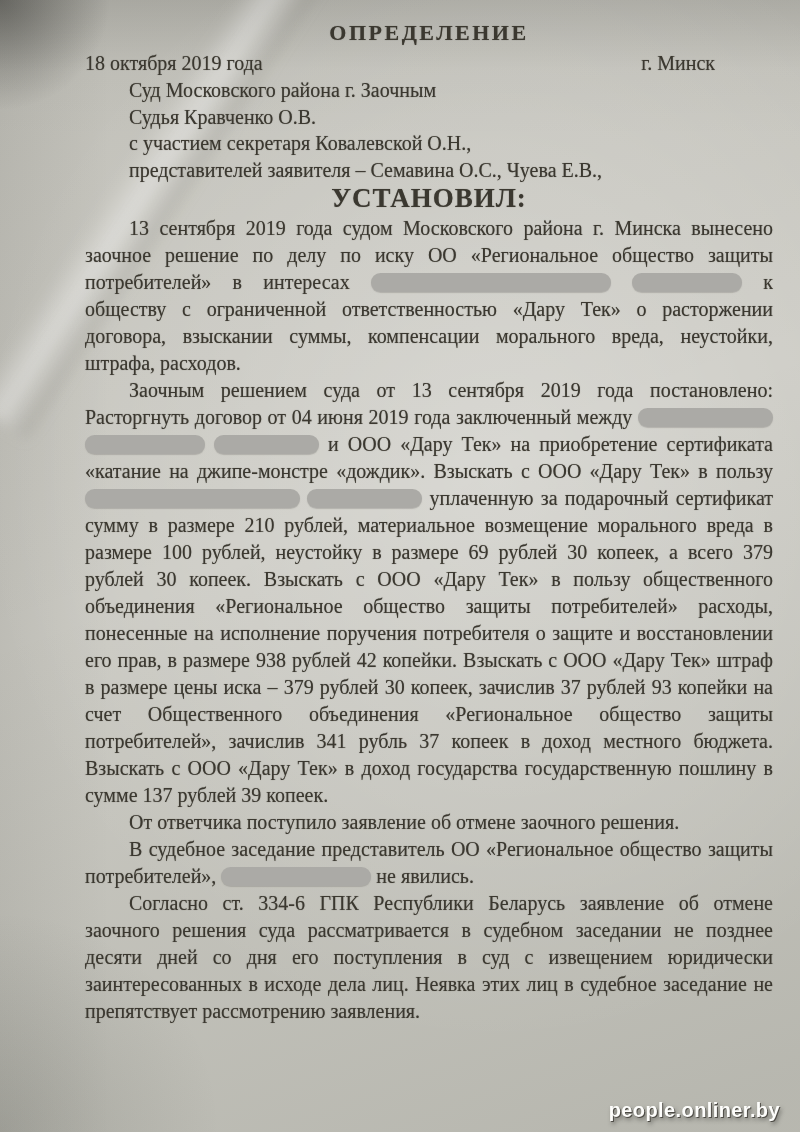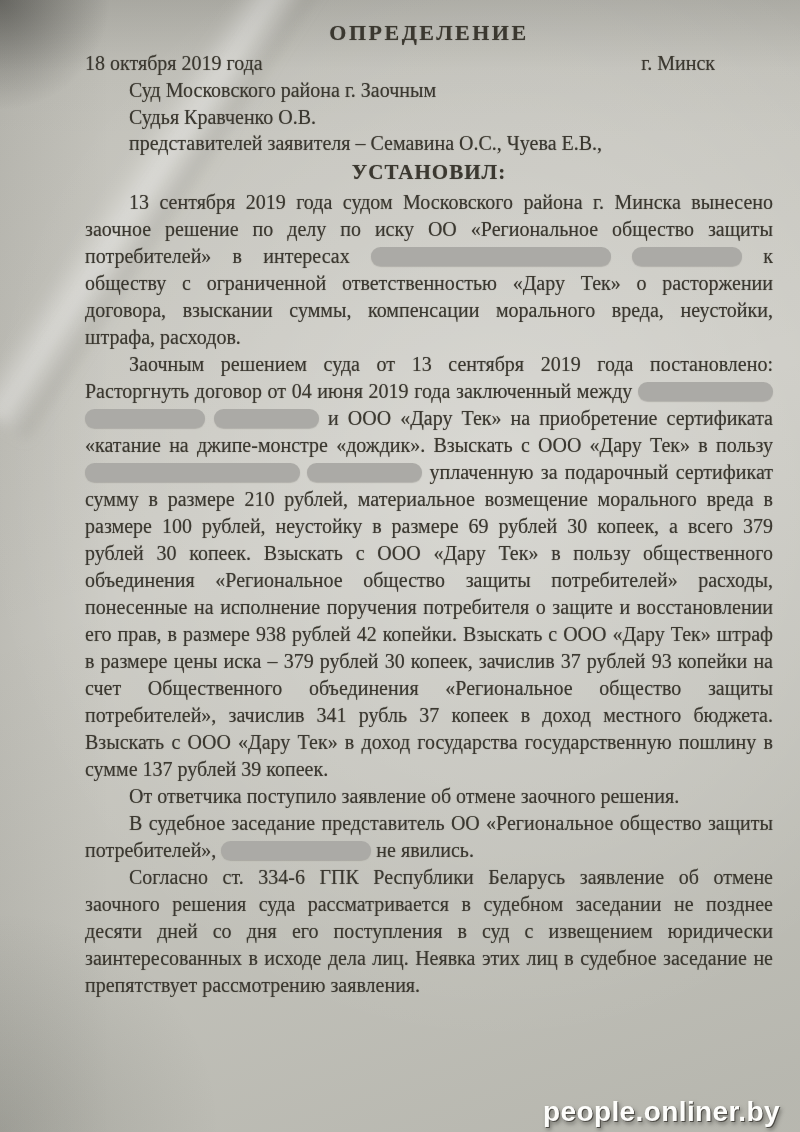--- a/index.html
+++ b/index.html
@@ -38,38 +38,38 @@
   .date-row{
     display:flex;justify-content:space-between;
     line-height:27px;
   }
   .date-row .city{padding-right:58px;}
   .hdr-line{padding-left:44px;line-height:26.5px;}
   .intro{
     margin:0;text-indent:44px;text-align:justify;line-height:26.5px;
   }
   .resolution{
-    text-align:center;font-size:21px;font-weight:600;letter-spacing:1px;
+    text-align:center;font-size:27px;font-weight:600;letter-spacing:1px;
     line-height:29px;margin:1px 0 2px 0;
   }
   .para{
     margin:0;text-indent:44px;text-align:justify;line-height:27px;
   }
   .redact{
     display:inline-block;height:19px;background:#abaaa6;
     border-radius:10px;vertical-align:-3px;
     box-shadow:0 1px 1px rgba(120,118,112,0.35);
   }
   .w240{width:240px;} .w215{width:215px;} .w150{width:150px;}
   .w135{width:135px;} .w120{width:120px;} .w115{width:115px;}
   .w110{width:110px;} .w105{width:105px;}
   .watermark{
-    position:absolute;right:20px;bottom:4px;
+    position:absolute;right:20px;bottom:10px;
     font-family:"Liberation Sans","DejaVu Sans",sans-serif;
-    font-weight:bold;font-size:28px;letter-spacing:0.4px;
+    font-weight:bold;font-size:20px;letter-spacing:0.4px;
     color:#fdfdfb;
     text-shadow:1px 1px 0 rgba(70,68,62,0.9), 2px 3px 4px rgba(50,50,45,0.55);
   }
 </style>
 </head>
 <body>
 
 <div class="page">
   <div class="fold-light"></div>
 
@@ -77,20 +77,21 @@
 
     <div class="doc-title">ОПРЕДЕЛЕНИЕ</div>
 
     <div class="date-row">
       <span>18 октября  2019 года</span>
       <span class="city">г. Минск</span>
     </div>
 
     <div class="hdr-line">Суд Московского района г. Заочным</div>
     <div class="hdr-line">Судья Кравченко О.В.</div>
+    <div class="hdr-line">с участием секретаря Ковалевской О.Н.,</div>
     <div class="hdr-line">представителей  заявителя – Семавина О.С., Чуева Е.В.,</div>
 
 
     <div class="resolution"><span>УСТАНОВИЛ:</span></div>
 
     <p class="para"><span>13 сентября 2019 года судом Московского района г. Минска вынесено заочное решение  по делу по иску ОО «Региональное общество защиты потребителей» в интересах</span>
       <span class="redact w240"></span>
       <span class="redact w110"></span>
       <span>к обществу с ограниченной ответственностью «Дару Тек» о расторжении договора, взыскании суммы, компенсации морального вреда, неустойки, штрафа, расходов.</span></p>
 

